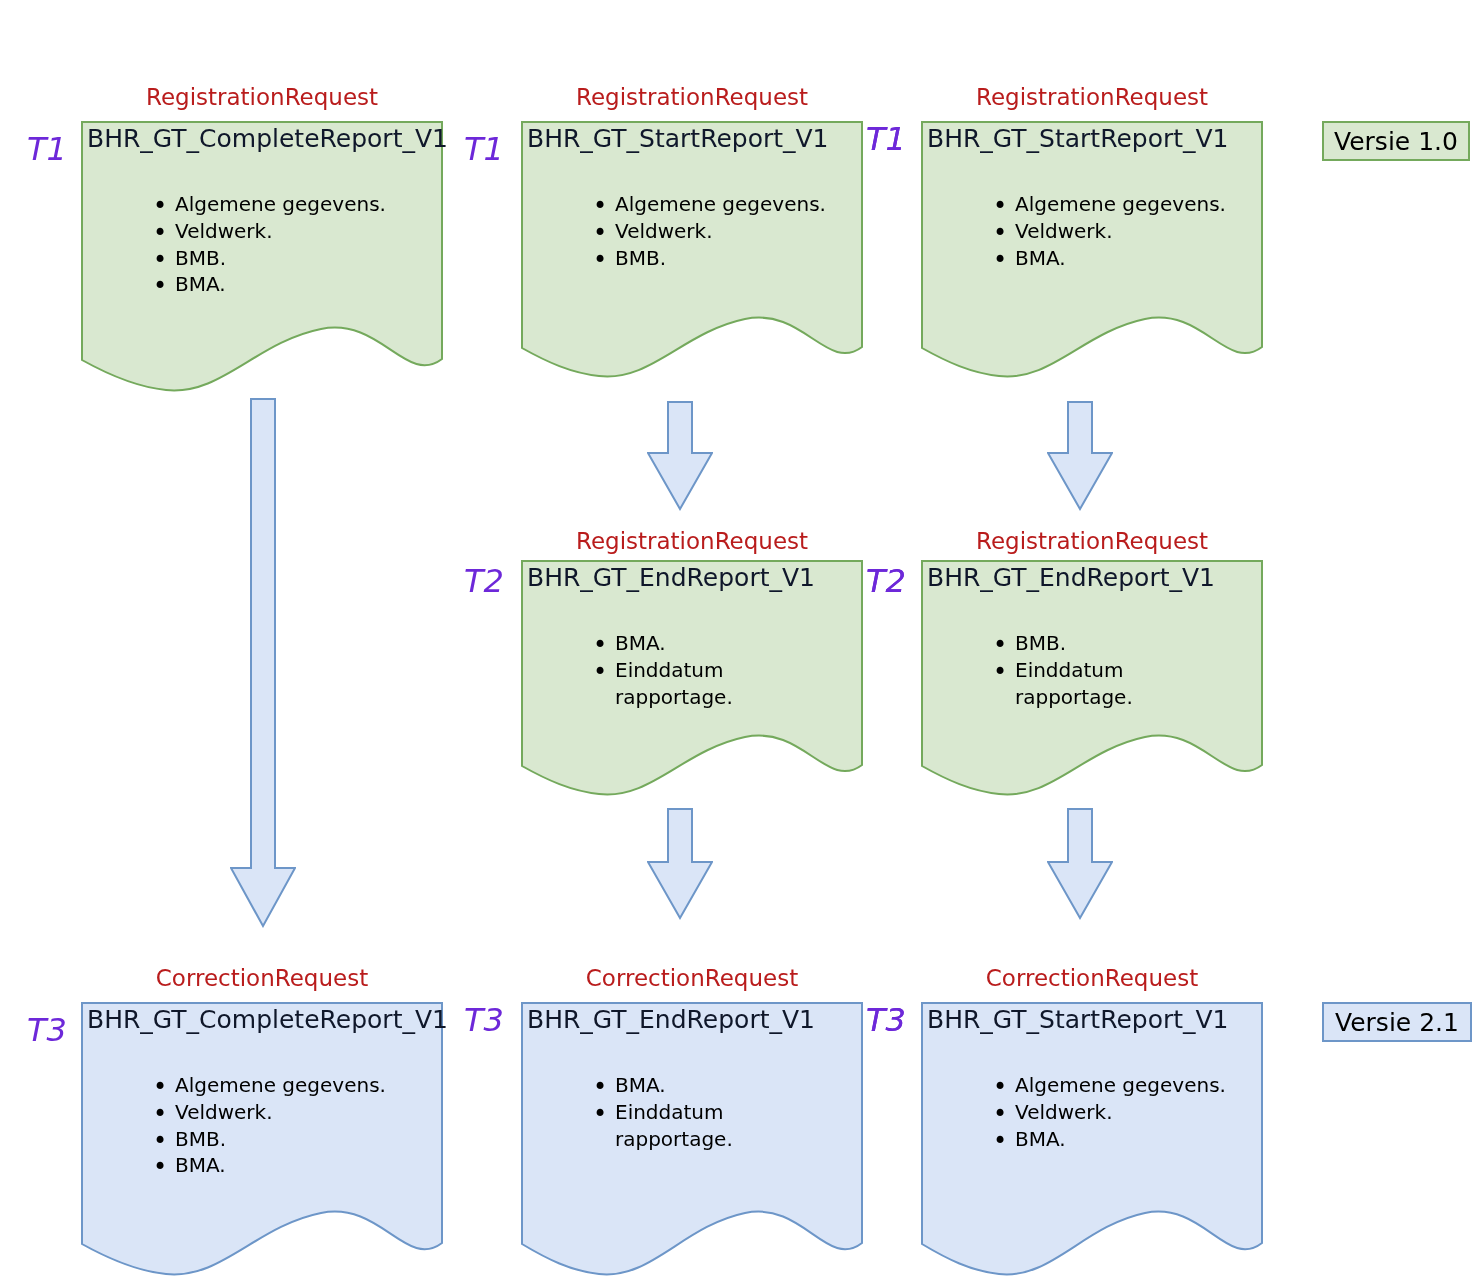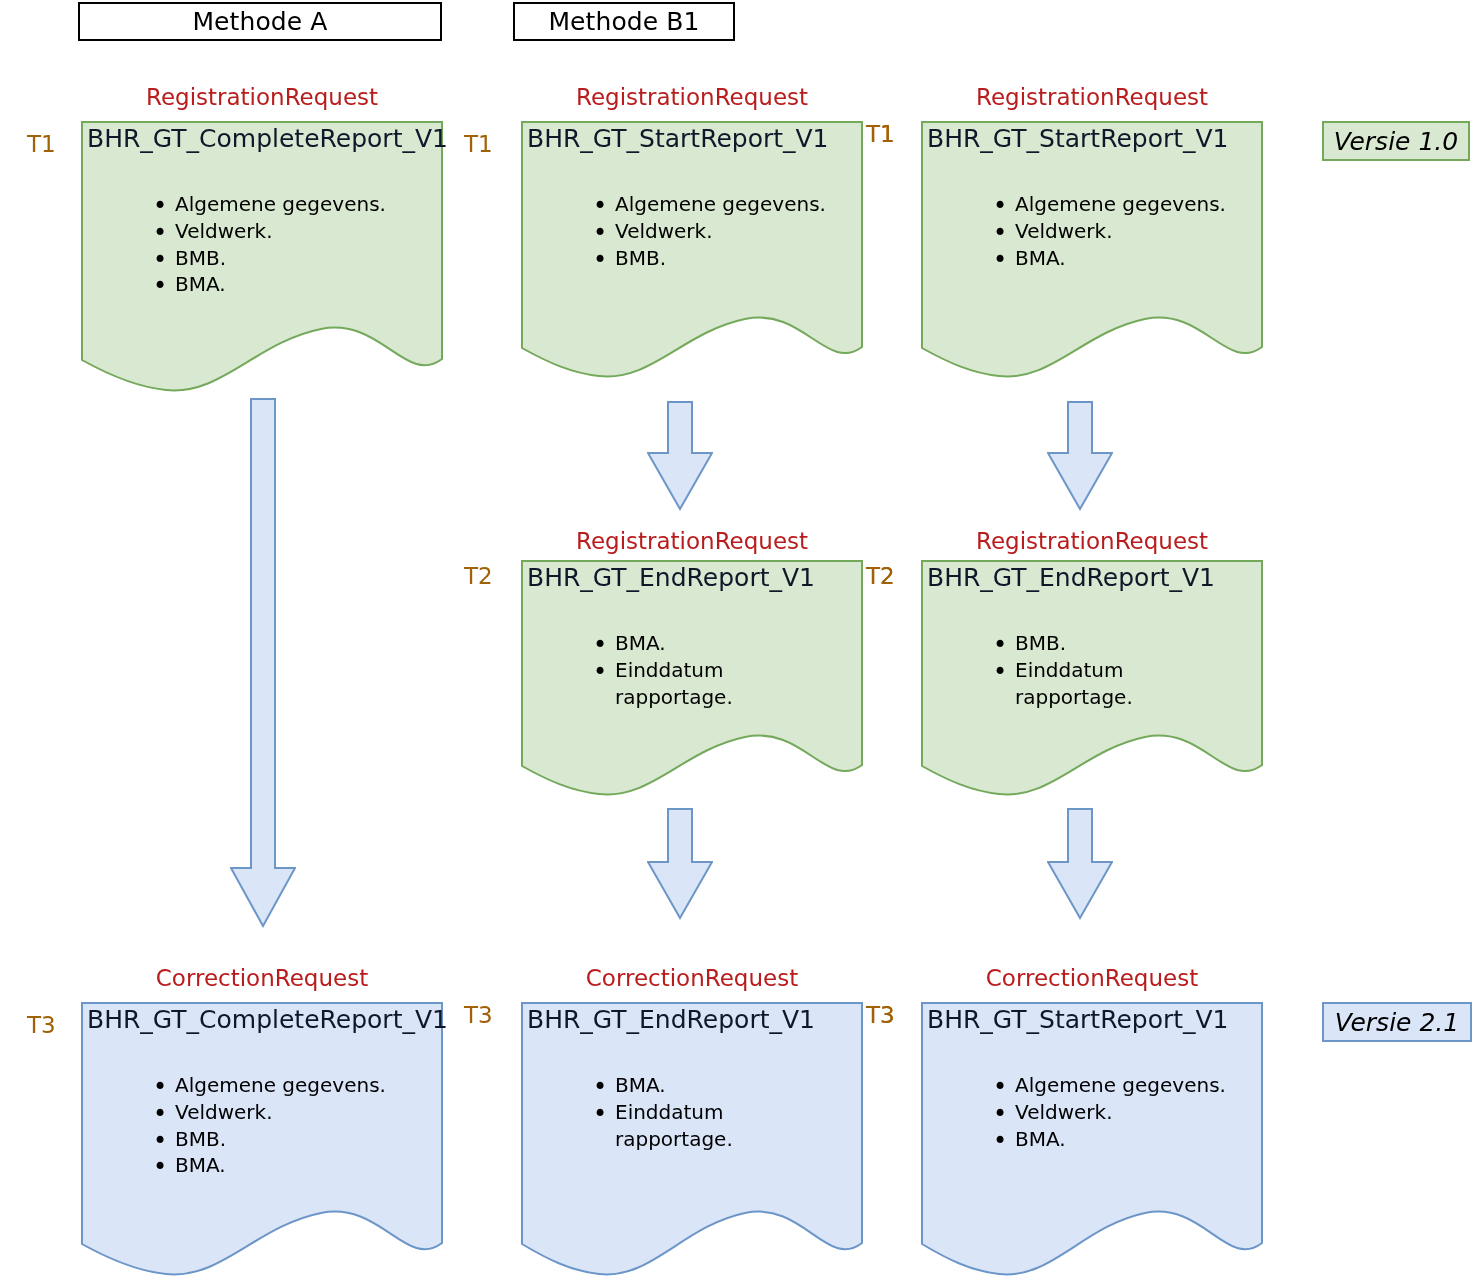--- a/index.html
+++ b/index.html
@@ -36,24 +36,25 @@
     font-size:23px;
     line-height:1;
     text-align:center;
     white-space:nowrap;
     color:#b91c1c;
   }
 
   
   .t-label{
     position:absolute;
-    font-size:23px;
-    line-height:1;
-    color:#a16207;
+    font-size:32px;
+    line-height:1;
+    color:#6d28d9;
     white-space:nowrap;
+    font-style:italic;
   }
 
   
   .doc{
     position:absolute;
   }
   .doc svg{
     position:absolute;
     left:0; top:0;
     display:block;
@@ -98,36 +99,33 @@
 
   
   .versie{
     position:absolute;
     box-sizing:border-box;
     display:flex;
     align-items:center;
     justify-content:center;
     font-size:25px;
     line-height:1;
-    font-style:italic;
   }
   .versie.green{ background:#D9E8D0; border:2px solid #74A95C; }
   .versie.blue { background:#DAE5F7; border:2px solid #6D96C8; }
 
   
   .arrow{ position:absolute; }
   .arrow svg{ display:block; }
 </style>
 </head>
 <body>
 
 <div id="canvas">
 
-  <div class="col-header" style="left:78px;  top:2px; width:364px; height:39px;">Methode A</div>
-  <div class="col-header" style="left:513px; top:2px; width:222px; height:39px;">Methode B1</div>
 
   <div class="versie green" style="left:1322px; top:121px; width:148px; height:40px;">Versie 1.0</div>
   <div class="versie blue" style="left:1322px; top:1002px; width:150px; height:40px;">Versie 2.1</div>
 
   <div class="req-title" style="left:81px; top:86px; width:362px;">RegistrationRequest</div>
   <div class="t-label" style="left:27px; top:133px;">T1</div>
   <div class="doc" style="left:81px; top:121px; width:362px; height:275px;">
     <svg width="362" height="275" viewBox="0 0 362 275">
       <path d="M1,1 H361 V238 C325,265 300,196 240,208 C175,221 140,275 85,269 C55,266 28,254 1,239 Z" fill="#D9E8D0" stroke="#74A95C" stroke-width="2"></path>
     </svg>

